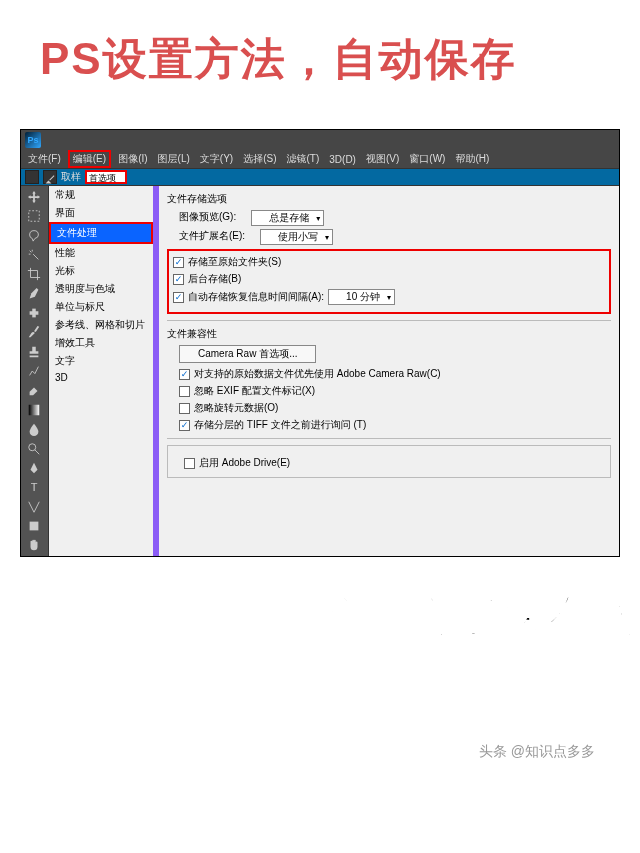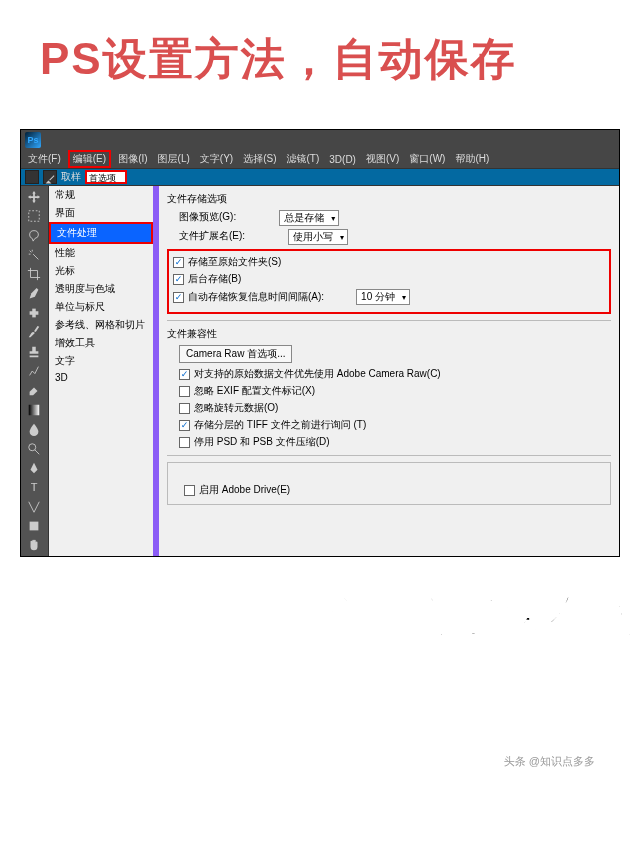--- a/index.html
+++ b/index.html
@@ -19,30 +19,30 @@
 .ps-tools { width: 28px; background: #535353; border-right: 1px solid #333; display: flex; flex-direction: column; gap: 2px; padding: 2px; }
 .tool { width: 22px; height: 18px; background: #535353; display: flex; align-items: center; justify-content: center; font-size: 11px; color: #ccc; }
 .tool svg { width: 14px; height: 14px; }
 .ps-dropdown { width: 110px; background: #f0f0f0; border-right: 6px solid #8b5cf6; }
 .dd-item { font-size: 10px; padding: 2px 6px; color: #000; cursor: default; }
 .dd-item.sel { background: #0a64ff; color: #fff; border: 2px solid #e00; }
 .ps-prefs { flex: 1; background: #f0f0f0; padding: 6px 8px; font-size: 10px; color: #000; }
 .section-title { font-size: 10px; margin-bottom: 4px; }
 .row { display: flex; gap: 15px; margin-bottom: 3px; padding-left: 12px; }
 .label { font-size: 10px; }
-.select-box { height: 16px; background: #fff; border: 1px solid #888; font-size: 10px; padding: 0 14px 0 4px; position: relative; display: inline-flex; align-items: center; min-width: 60px; margin-left: 28px; }
+.select-box { height: 16px; background: #fff; border: 1px solid #888; font-size: 10px; padding: 0 14px 0 17px; position: relative; display: inline-flex; align-items: center; min-width: 60px; }
 .select-box::after { content: "▾"; position: absolute; right: 3px; font-size: 8px; }
 .redbox { border: 2px solid #e00; padding: 4px; margin: 4px 0; }
 .cb-row { display: flex; align-items: center; gap: 4px; margin-bottom: 3px; font-size: 10px; }
 .cb { width: 11px; height: 11px; border: 1px solid #666; background: #fff; display: inline-flex; align-items: center; justify-content: center; font-size: 9px; color: #0066cc; }
 .divider { border-top: 1px solid #bbb; margin: 6px 0; }
-.btn-like { display: inline-block; border: 1px solid #888; background: #f8f8f8; padding: 1px 6px; font-size: 10px; margin-bottom: 4px; }
+.btn-like { display: inline-block; border: 1px solid #888; background: #f8f8f8; padding: 1px 18px; font-size: 10px; margin-bottom: 4px; }
 .adobe-drive { border: 1px solid #bbb; padding: 4px; margin-top: 4px; font-size: 10px; }
 .bottom-text { text-align: right; font-size: 44px; font-weight: 900; margin-top: 30px; color: #000; letter-spacing: 2px; -webkit-text-stroke: 2px #fff; text-shadow: -2px -2px 0 #fff, 2px -2px 0 #fff, -2px 2px 0 #fff, 2px 2px 0 #fff; }
-.watermark { position: absolute; bottom: 84px; right: 45px; font-size: 11px; color: #999; }
+.watermark { position: absolute; bottom: 92px; right: 45px; font-size: 14px; color: #999; }
 </style>
 </head>
 <body>
 
 <div class="title-top">PS设置方法，自动保存</div>
 
 <div class="screenshot">
 
   <div class="ps-titlebar">
     <div class="ps-logo">Ps</div>
@@ -232,30 +232,26 @@
             <span>忽略 EXIF 配置文件标记(X)</span>
           </div>
         <div class="cb-row">
             <span class="cb"></span>
             <span>忽略旋转元数据(O)</span>
           </div>
         <div class="cb-row">
             <span class="cb">✓</span>
             <span>存储分层的 TIFF 文件之前进行询问 (T)</span>
           </div>
-        <div class="cb-row">
-            <span class="cb"></span>
-            <span>停用 PSD 和 PSB 文件压缩(D)</span>
-          </div>
       </div>
 
       <div class="divider"></div>
 
       <div class="adobe-drive">
-        <div class="cb-row" style="padding-left:12px;margin-top:16px">
+        <div class="cb-row" style="padding-left:12px;margin-top:6px">
           <span class="cb"></span>
           <span>启用 Adobe Drive(E)</span>
         </div>
       </div>
 
     </div>
   </div>
 </div>
 
 <div class="bottom-text">防止忘了保存哟</div>

